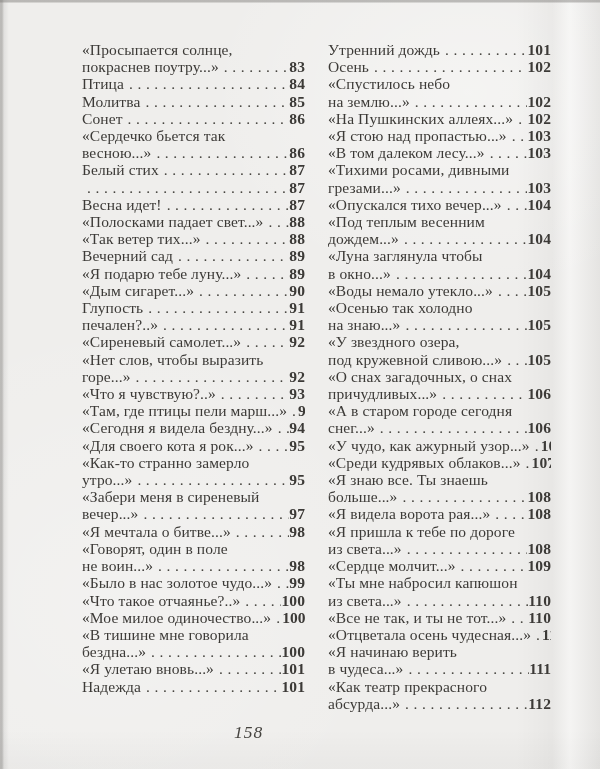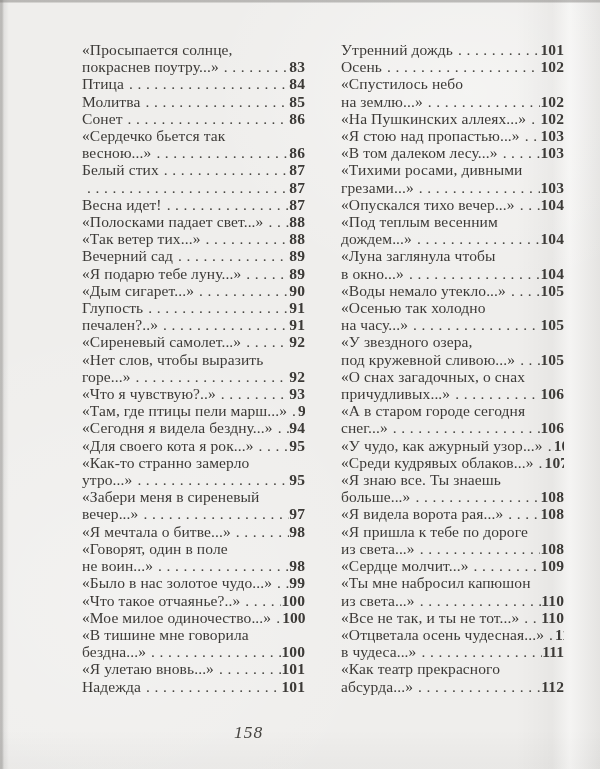--- a/index.html
+++ b/index.html
@@ -15,21 +15,21 @@
       linear-gradient(180deg, rgba(120,118,115,.45) 0 2px, rgba(0,0,0,0) 3px),
       linear-gradient(90deg, rgba(110,108,105,.40) 0 2px, rgba(0,0,0,.06) 4px, rgba(0,0,0,0) 9px),
       linear-gradient(90deg, rgba(0,0,0,0) 86%, rgba(0,0,0,.030) 92%, rgba(255,255,255,.35) 95%, rgba(0,0,0,.045) 100%),
       linear-gradient(0deg, rgba(0,0,0,.025) 0 6px, rgba(0,0,0,0) 40px),
       radial-gradient(380px 300px at 78% 12%, rgba(255,255,255,.35), rgba(255,255,255,0) 70%),
       radial-gradient(420px 420px at 18% 78%, rgba(255,255,255,.22), rgba(255,255,255,0) 70%),
       #efeeec;
   }
   .toc{
     position:absolute;left:82px;top:41px;
-    display:flex;gap:36px;
+    display:flex;gap:23px;
   }
   .col{width:223px;flex:none;}
   .entry{margin:0;}
   .line{
     white-space:nowrap;overflow:hidden;
     font-size:15.5px;line-height:17.2px;
     letter-spacing:.1px;
   }
   .line.last{display:flex;align-items:baseline;}
   .t{flex:none;}
@@ -353,21 +353,21 @@
         <div class="entry">
           <div class="line last">
             <span class="t">«Воды немало утекло...»</span>
             <span class="leader">................................................</span>
             <span class="num">105</span>
           </div>
         </div>
         <div class="entry">
           <div class="line"><span class="t">«Осенью так холодно</span></div>
           <div class="line last">
-            <span class="t">на часу...»</span>
+            <span class="t">на знаю...»</span>
             <span class="leader">................................................</span>
             <span class="num">105</span>
           </div>
         </div>
         <div class="entry">
           <div class="line"><span class="t">«У звездного озера,</span></div>
           <div class="line last">
             <span class="t">под кружевной сливою...»</span>
             <span class="leader">................................................</span>
             <span class="num">105</span>
@@ -449,20 +449,21 @@
           </div>
         </div>
         <div class="entry">
           <div class="line last">
             <span class="t">«Отцветала осень чудесная...»</span>
             <span class="leader">................................................</span>
             <span class="num">110</span>
           </div>
         </div>
         <div class="entry">
+          <div class="line"><span class="t">«Я начинаю верить</span></div>
           <div class="line last">
             <span class="t">в чудеса...»</span>
             <span class="leader">................................................</span>
             <span class="num">111</span>
           </div>
         </div>
         <div class="entry">
           <div class="line"><span class="t">«Как театр прекрасного</span></div>
           <div class="line last">
             <span class="t">абсурда...»</span>

